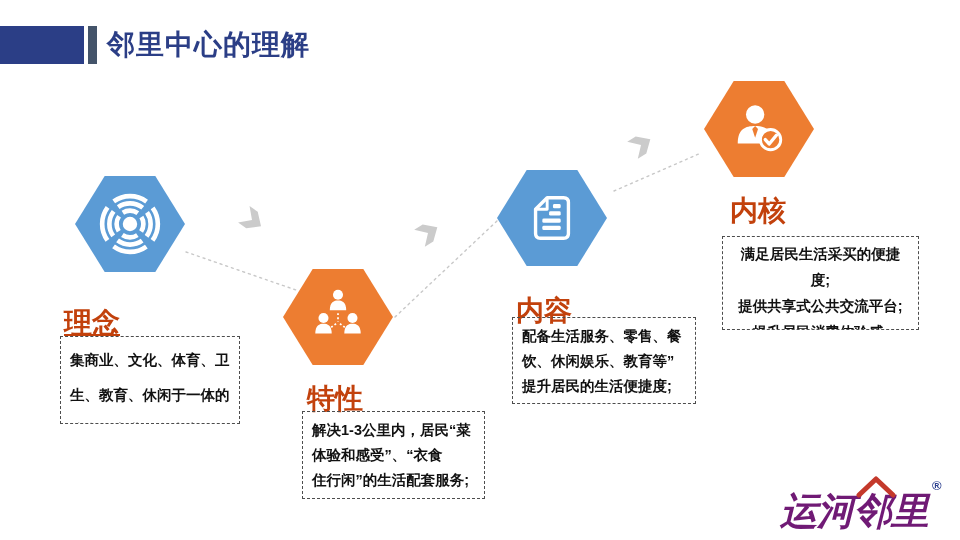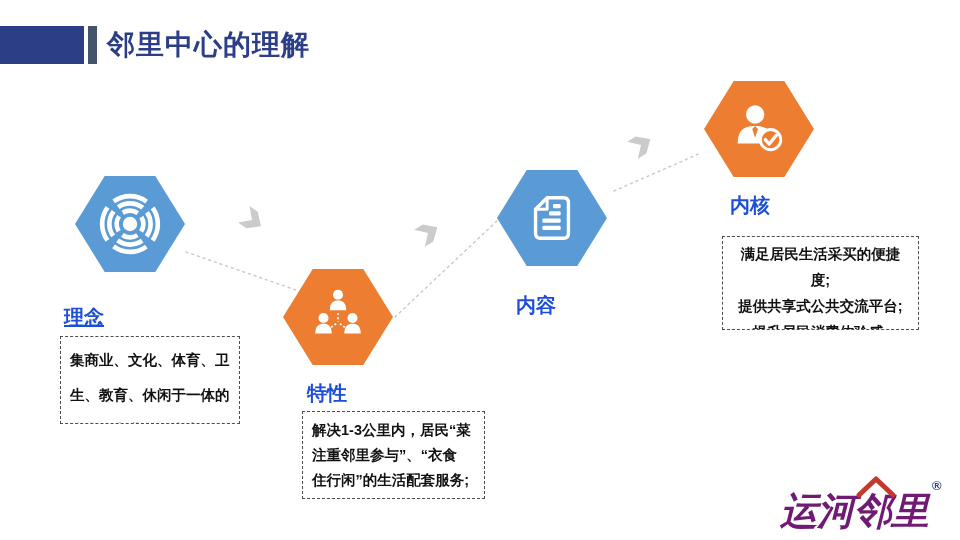--- a/index.html
+++ b/index.html
@@ -26,21 +26,21 @@
     display:flex; align-items:center; justify-content:center;
   }
   .hex-blue   { background:#5B9BD5; }
   .hex-orange { background:#ED7D31; }
   #hex1 { left:75px;  top:176px; }
   #hex2 { left:283px; top:269px; }
   #hex3 { left:497px; top:170px; }
   #hex4 { left:704px; top:81px;  }
 
   
-  .step-label { position:absolute; font-size:20px; font-weight:bold; color:#1d4ed8; }
+  .step-label { position:absolute; font-size:28px; font-weight:bold; color:#c2410c; }
   #label1 { left:64px;  top:304px;text-decoration:underline; }
   #label2 { left:307px; top:380px;text-align:right; }
   #label3 { left:516px; top:292px; }
   #label4 { left:730px; top:192px; }
 
   
   .step-box {
     position:absolute; box-sizing:border-box; border:1.5px dashed #4d4d4d;
     font-size:14.5px; font-weight:bold; color:#111;
     white-space:pre-line; overflow:hidden;
@@ -115,36 +115,39 @@
       </g>
       <g stroke="#fff" stroke-width="1.8" stroke-dasharray="2 2.2" fill="none">
         <line x1="30" y1="26" x2="30" y2="35"></line>
         <line x1="28" y1="37" x2="21" y2="42"></line>
         <line x1="32" y1="37" x2="39" y2="42"></line>
       </g>
     </svg>
   </div>
   <div class="step-label" id="label2">特性</div>
   <div class="step-box" id="box2">解决1-3公里内，居民“菜
-注重邻里参与”、“衣食
+体验和感受”、“衣食
 住行闲”的生活配套服务;</div>
 
   <div class="hex hex-blue" id="hex3">
     <svg width="58" height="58" viewBox="0 0 60 60">
       <path d="M25,9 L42,9 Q47,9 47,14 L47,46 Q47,51 42,51 L18,51 Q13,51 13,46 L13,21 Z" fill="none" stroke="#fff" stroke-width="3.5" stroke-linejoin="round"></path>
       <polyline points="25,9 25,21 13,21" fill="none" stroke="#fff" stroke-width="3" stroke-linejoin="round"></polyline>
       <g fill="#fff">
         <rect x="31" y="15.5" width="8" height="4.5" rx="1.5"></rect>
         <rect x="27" y="23" width="12" height="4.5" rx="1.5"></rect>
         <rect x="20" y="30.5" width="19" height="4.5" rx="1.5"></rect>
         <rect x="20" y="38" width="19" height="4.5" rx="1.5"></rect>
       </g>
     </svg>
   </div>
   <div class="step-label" id="label3">内容</div>
+  <div class="step-box" id="box3">配备生活服务、零售、餐
+饮、休闲娱乐、教育等”
+提升居民的生活便捷度;</div>
 
   <div class="hex hex-orange" id="hex4">
     <svg width="58" height="58" viewBox="0 0 60 60">
       <circle cx="26" cy="15" r="9.5" fill="#fff"></circle>
       <path d="M8,45 C8,30 16,27 26,27 C36,27 44,30 44,45 Z" fill="#fff"></path>
       <path d="M26,27 L23,30 L26,39 L29,30 Z" fill="#ED7D31"></path>
       <circle cx="42" cy="41" r="10.5" fill="#ED7D31" stroke="#fff" stroke-width="3"></circle>
       <path d="M36.5,41 L40.5,45.5 L48,36.5" fill="none" stroke="#fff" stroke-width="3.5" stroke-linecap="round" stroke-linejoin="round"></path>
     </svg>
   </div>

